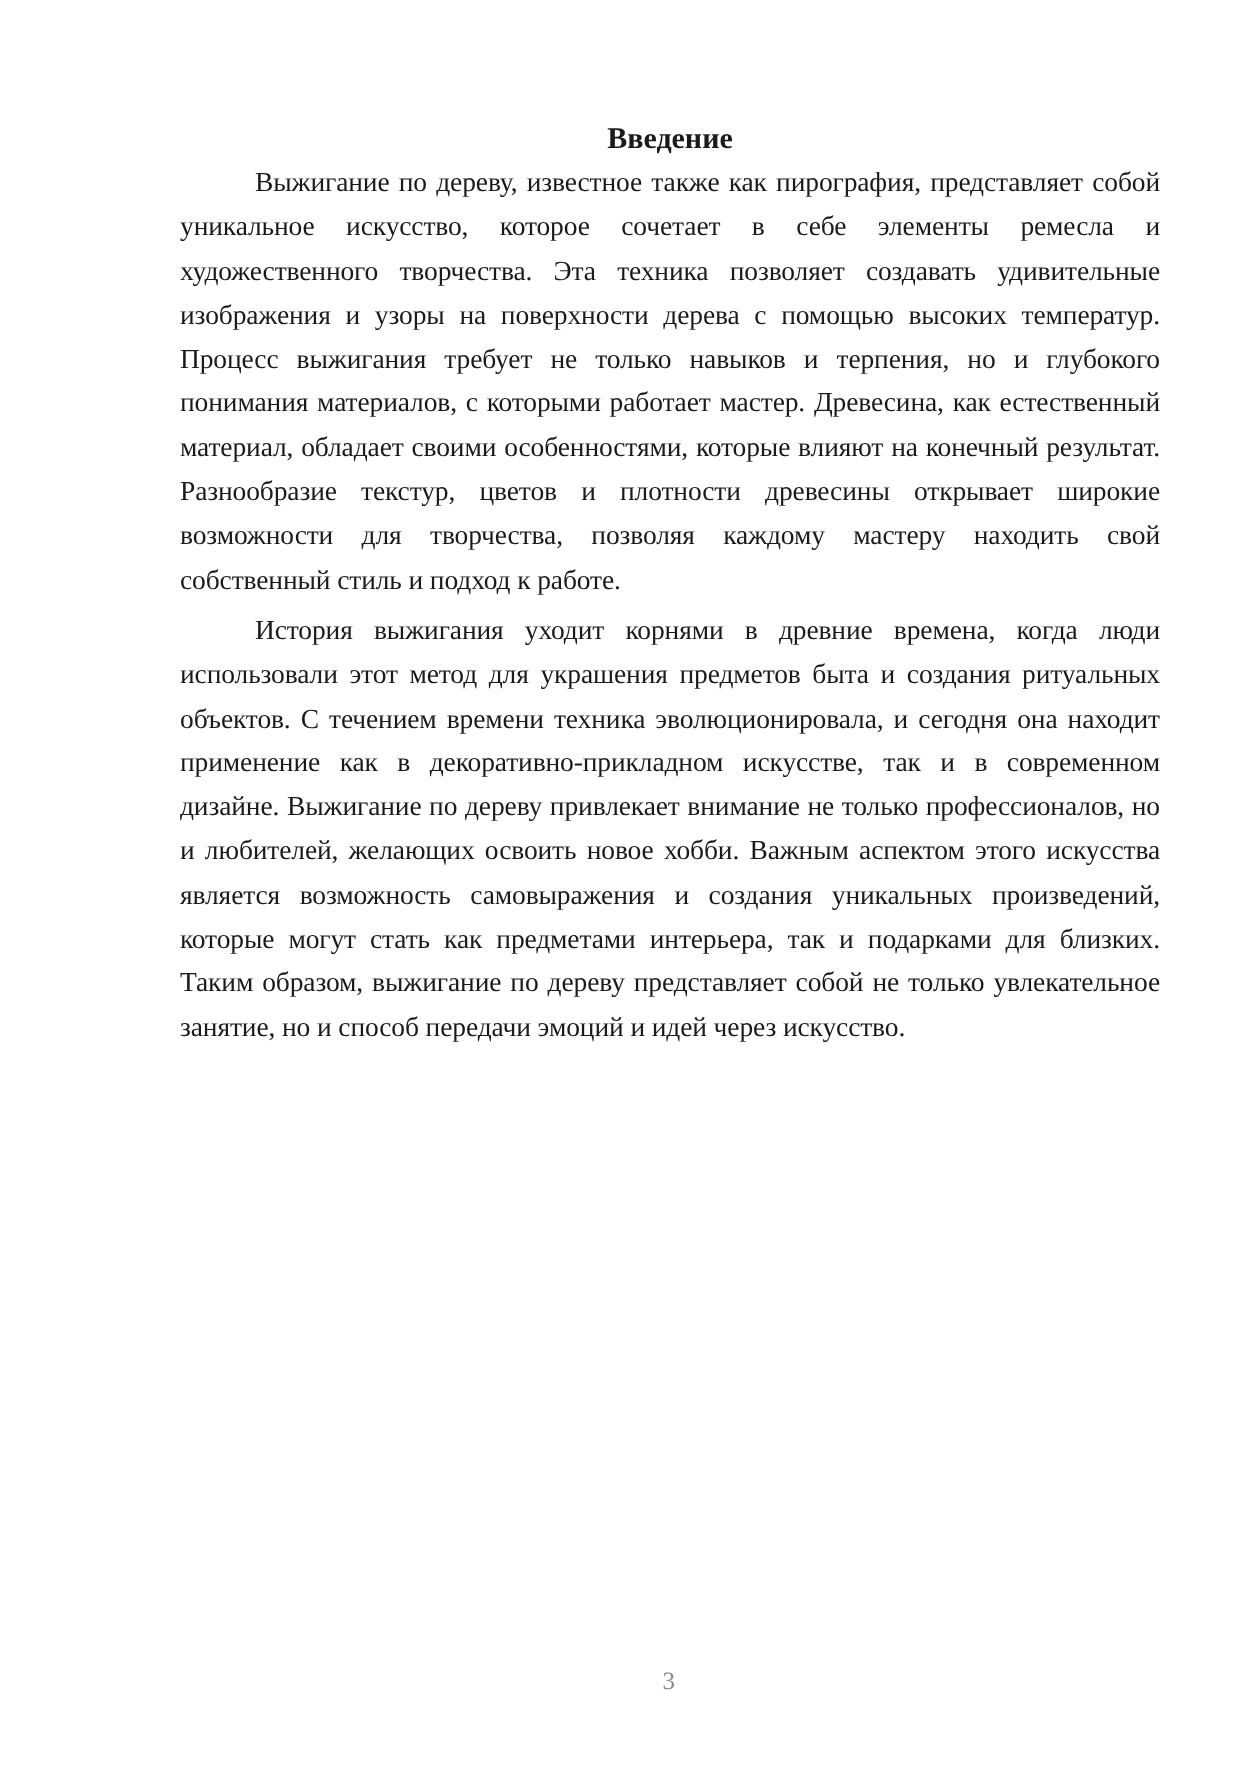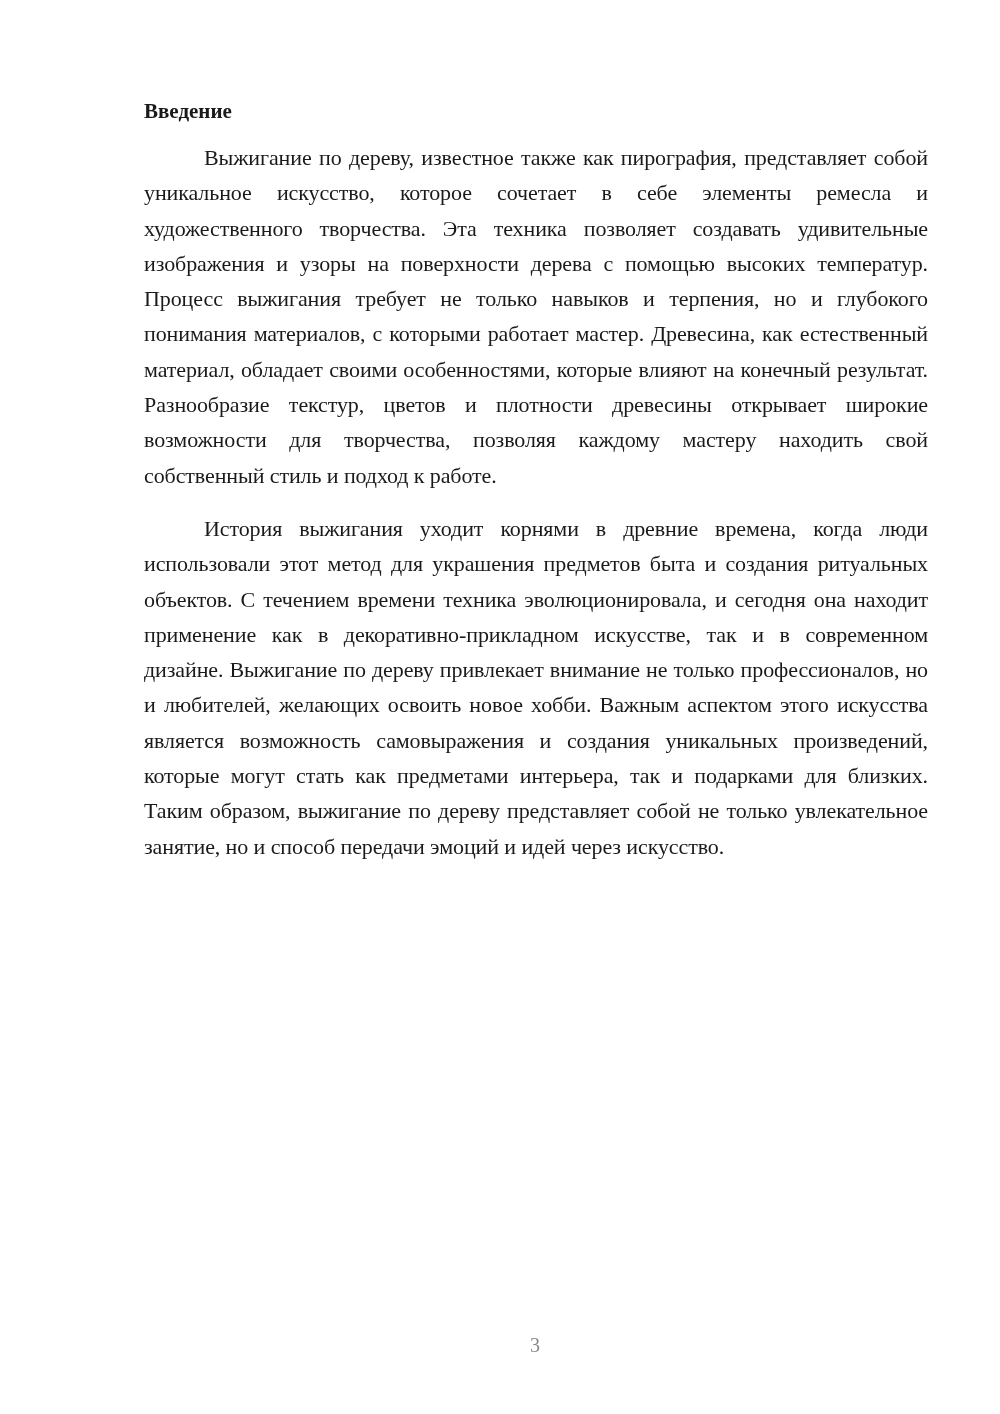--- a/index.html
+++ b/index.html
@@ -22,37 +22,37 @@
       height: 1414px;
       background: #ffffff;
     }
     .content {
       position: absolute;
       left: 144px;
       top: 94px;
       width: 784px;
     }
     .heading {
-      text-align: left;
+      text-align: center;
       font-weight: bold;
-      font-size: 21px;
+      font-size: 24px;
       line-height: 34px;
-      margin: 0 0 12px 0;
+      margin: 0 0 0 0;
       padding-left: 0;
     }
     .para {
       font-size: 22px;
       line-height: 35.3px;
       text-align: justify;
       text-indent: 60px;
       margin: 0;
       letter-spacing: -0.1px;
     }
     .para + .para {
-      margin-top: 18px;
+      margin-top: 5px;
     }
     .page-number {
       position: absolute;
       left: 0;
       width: 1070px;
       top: 1334px;
       text-align: center;
       font-size: 20px;
       color: #8a8a8a;
     }

